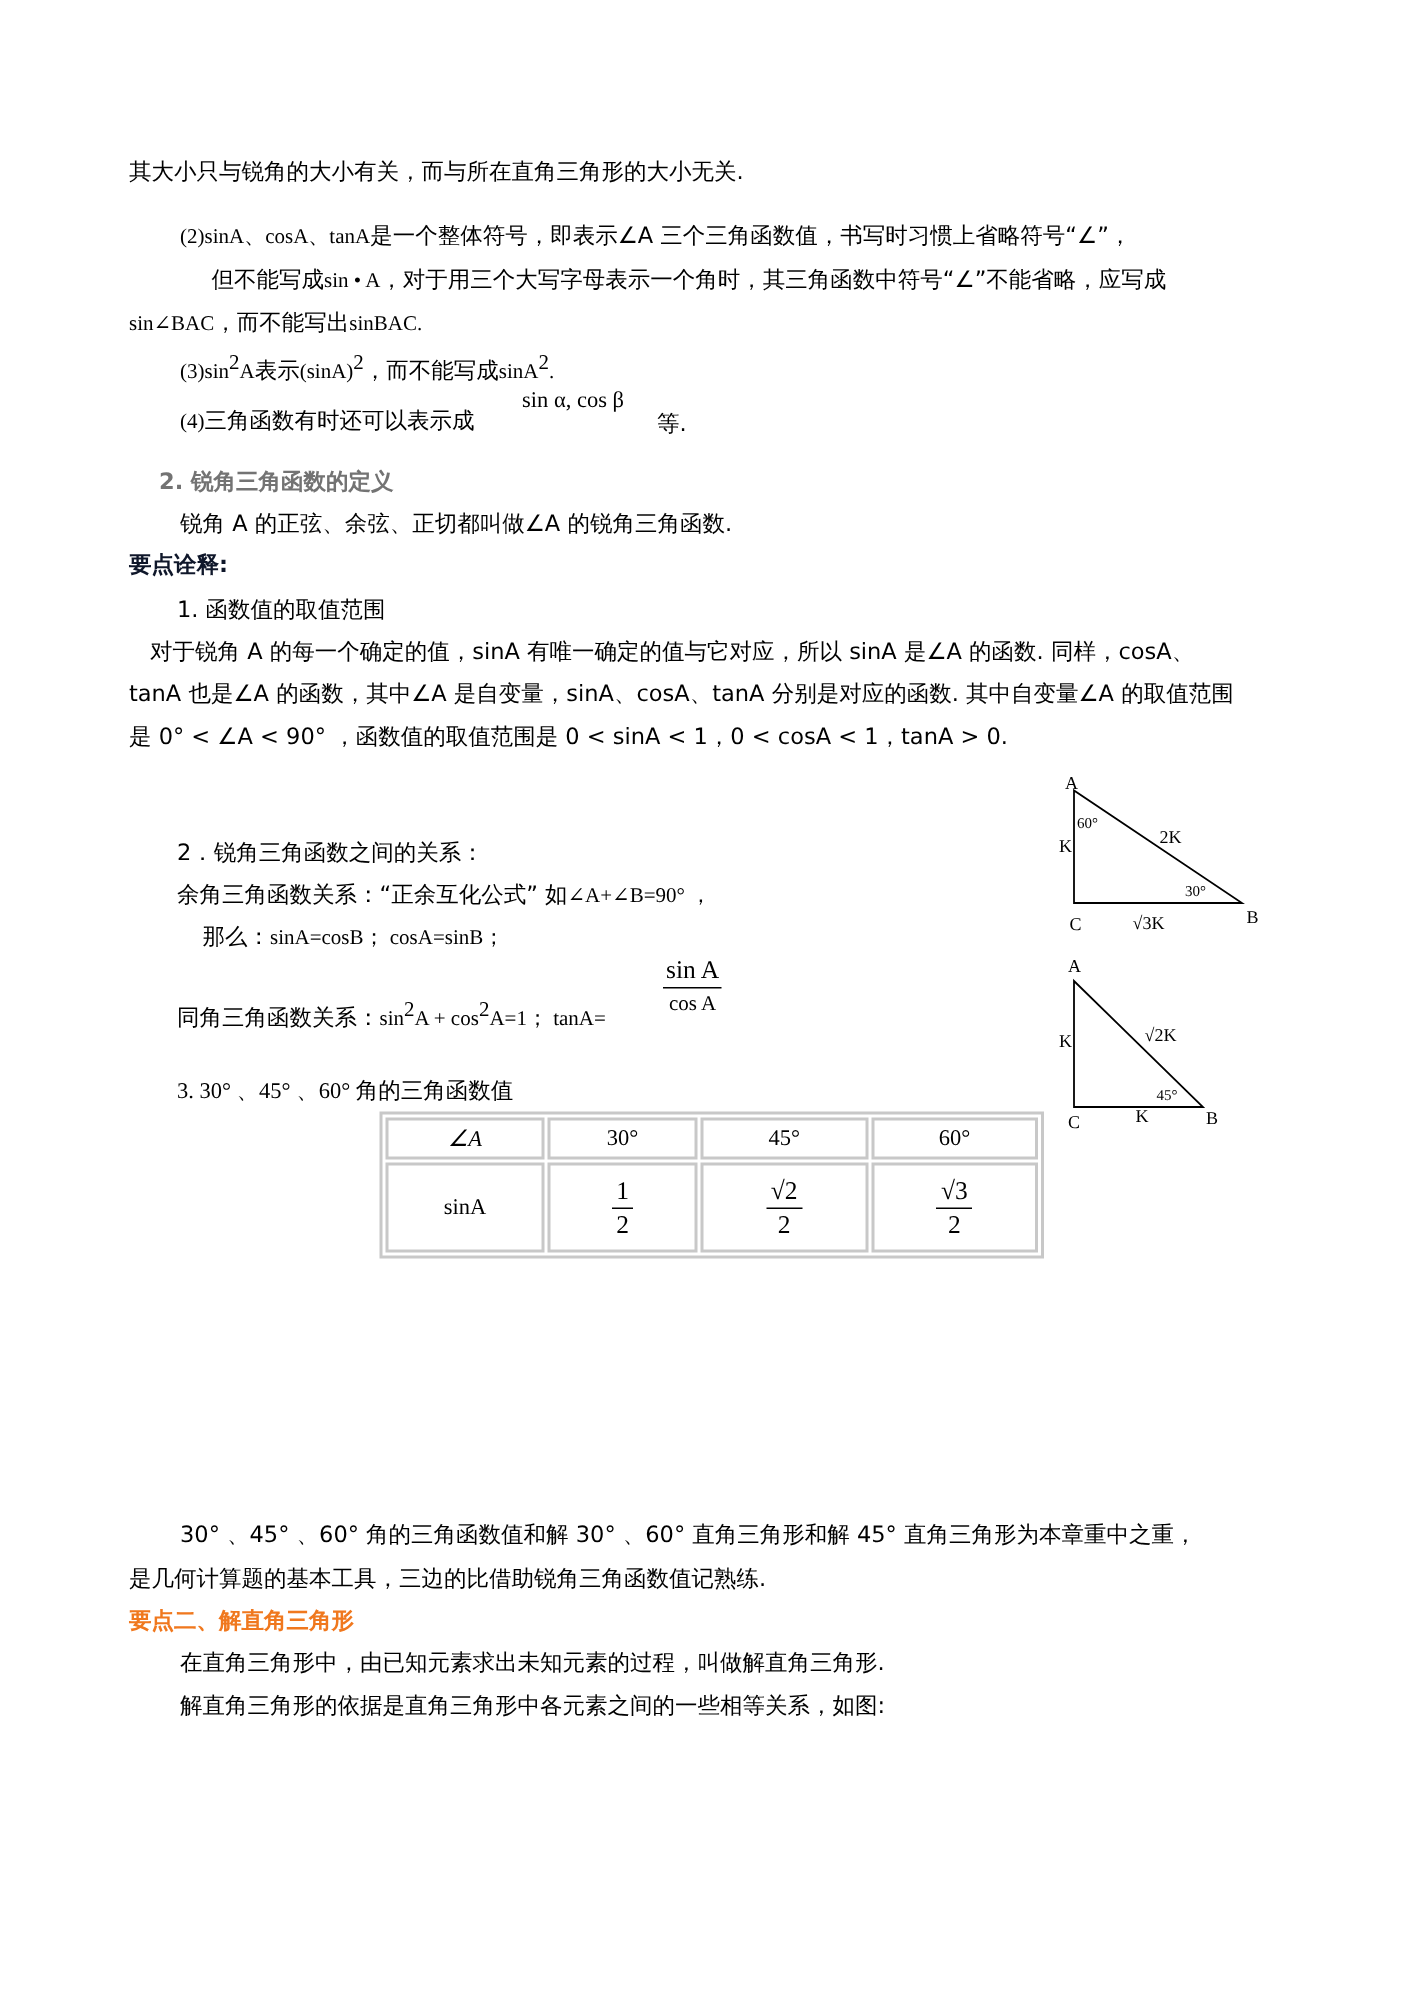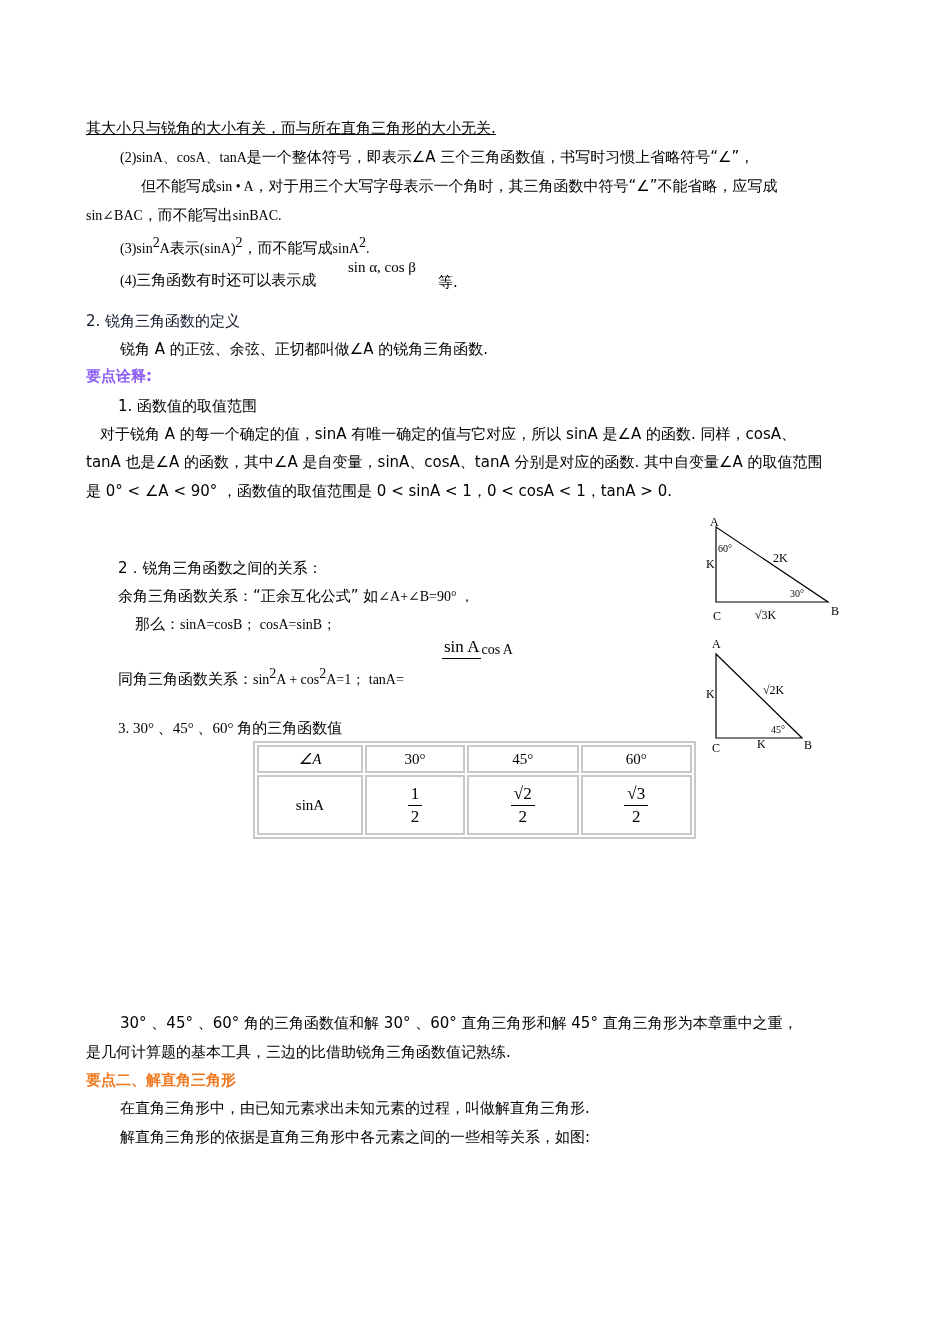--- a/index.html
+++ b/index.html
@@ -1,43 +1,43 @@
 <!DOCTYPE html>
 <html><head>
 <meta charset="utf-8">
 <style>
   html, body { margin: 0; padding: 0; background: #ffffff; }
   body { width: 950px; height: 1344px; position: relative; overflow: hidden;
          font-family: "DejaVu Sans", "Liberation Sans", sans-serif; color: #000; font-size: 15px; }
   .line { position: absolute; white-space: nowrap; line-height: 20px; font-size: 15px; }
   .m { font-family: "Liberation Serif", "DejaVu Serif", serif; font-size: 14px; }
-  .blue { color: #0f172a; font-weight: normal; }
-  .magenta { color: #8b5cf6; font-weight: bold; }
+  .blue { color: #737373; font-weight: bold; margin-left: 20px; }
+  .magenta { color: #0f172a; font-weight: bold; }
   .orange { color: #f0781e; font-weight: bold; }
   sup { font-size: 9px; vertical-align: 6px; }
-  .frac { display: inline-flex; flex-direction: row; align-items: center; vertical-align: middle; }
+  .frac { display: inline-flex; flex-direction: column; align-items: center; vertical-align: middle; }
   .frac .num { padding: 0 2px 2px; border-bottom: 1px solid #000; line-height: 18px; }
   .frac .den { padding-top: 2px; line-height: 18px; }
   .big-frac { position: absolute; }
   .big-frac .num, .big-frac .den { font-family: "Liberation Serif", serif; font-size: 17px; }
   table.trig { position: absolute; left: 253px; top: 741px; width: 443px; border-collapse: separate;
                border-spacing: 2px; border: 2px solid #c8c8c8; background: #fff; }
   table.trig td { border: 2px solid #c8c8c8; text-align: center; font-family: "Liberation Serif", serif;
                   font-size: 15px; padding: 0; }
   table.trig tr.head td { height: 24px; }
   table.trig tr.body td { height: 56px; }
   .cellfrac { display: inline-flex; flex-direction: column; align-items: center; font-family: "Liberation Serif", serif; font-size: 17px; }
   .cellfrac .num { border-bottom: 1px solid #000; padding: 0 3px 1px; line-height: 20px; }
   .cellfrac .den { line-height: 20px; padding-top: 1px; }
   svg text { font-family: "Liberation Serif", serif; }
 </style>
 </head>
 <body>
 
-<div class="line" style="left:86px;top:118px;text-decoration:underline;">其大小只与锐角的大小有关，而与所在直角三角形的大小无关.</div>
+<div class="line" style="left:86px;top:104px;">其大小只与锐角的大小有关，而与所在直角三角形的大小无关.</div>
 
 <div class="line" style="left:120px;top:147px;">
   <span class="m">(2)</span><span class="m">sinA、cosA、tanA</span><span>是一个整体符号，即表示∠A 三个三角函数值，书写时习惯上省略符号“∠”，</span>
 </div>
 
 <div class="line" style="left:141px;top:176px;">
   <span>但不能写成</span><span class="m">sin • A</span><span>，对于用三个大写字母表示一个角时，其三角函数中符号“∠”不能省略，应写成</span>
 </div>
 
 <div class="line" style="left:86px;top:205px;">

